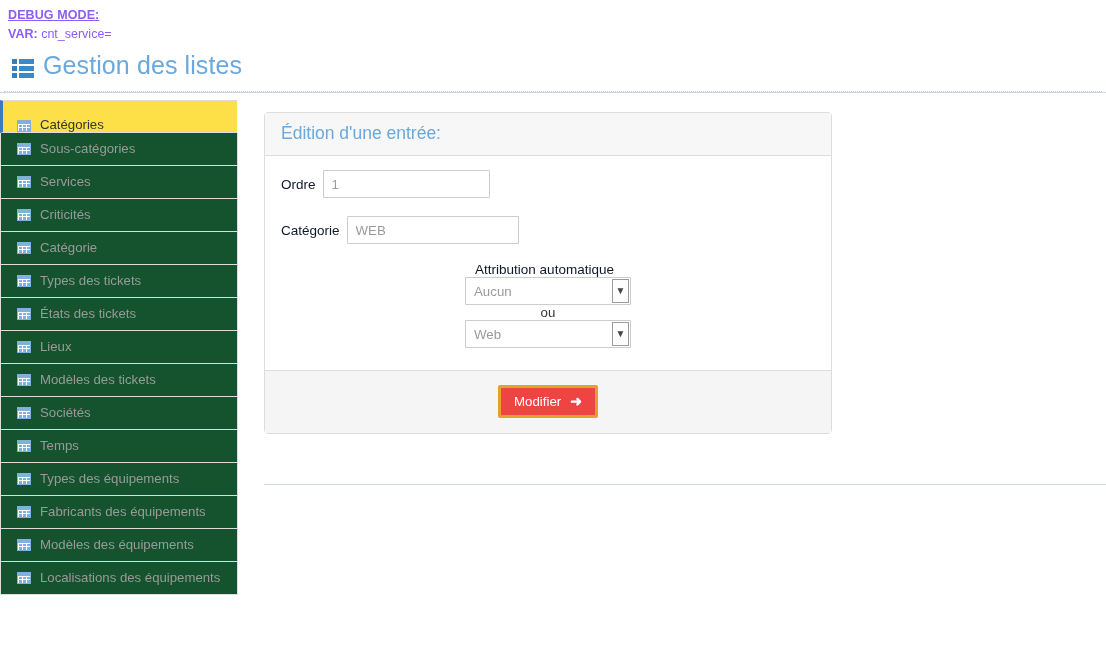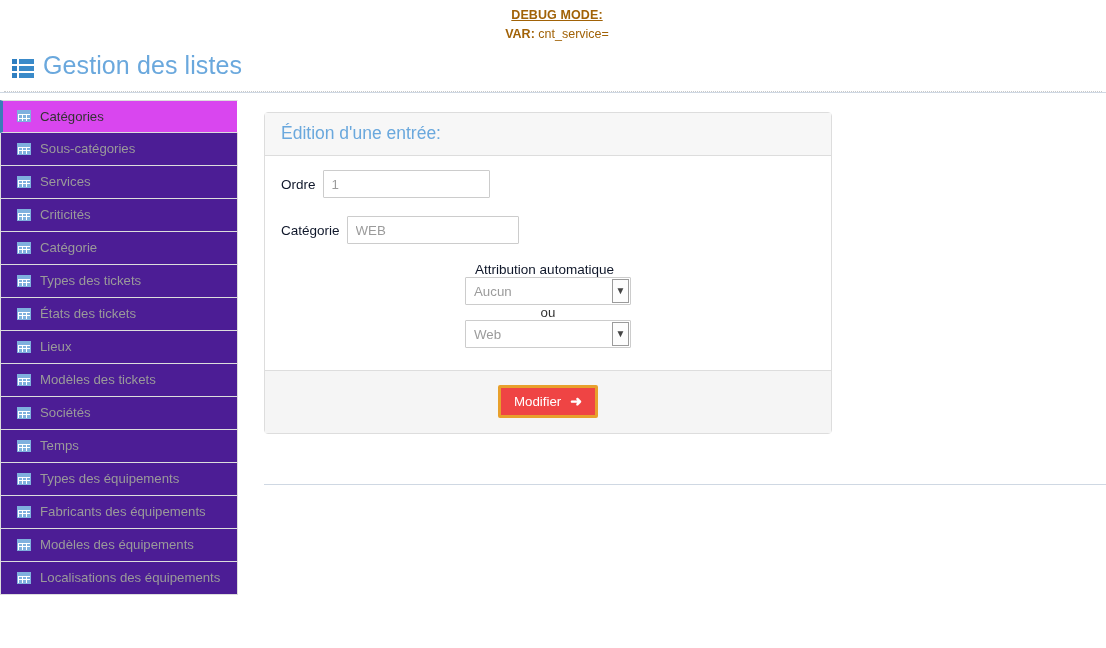--- a/index.html
+++ b/index.html
@@ -8,23 +8,22 @@
     width: 1106px; height: 648px;
     background: #ffffff;
     font-family: "Liberation Sans", sans-serif;
     overflow: hidden;
   }
 
   
   .debug-block {
     padding: 6px 0 0 8px;
     font-size: 12.5px;
-    color: #a16207;
+    color: #8b5cf6;
     line-height: 1.55;
-    text-align: center;
   }
   .debug-title {
     font-weight: bold;
     text-decoration: underline;
     display: block;
     letter-spacing: 0.1px;
   }
   .debug-var-label { font-weight: bold; }
   .debug-var-value { font-weight: normal; }
 
@@ -85,35 +84,36 @@
     margin-top: 8px;
     position: relative;
     z-index: 2;
   }
   .side-item {
     display: flex;
     align-items: center;
     gap: 9px;
     height: 33px;
     padding: 0 10px 0 16px;
-    background: #4c1d95;
+    background: #14532d;
     border: 1px solid #dddddd;
     border-top: none;
     font-size: 13.2px;
     color: #9a9a9a;
     white-space: nowrap;
     cursor: pointer;
   }
   .side-item:first-child { border-top: 1px solid #dddddd; }
   .side-item.active {
-    background: #d946ef;
+    background: #fde047;
     color: #333333;
     border-left: 3px solid #3a7cb8;
     padding-left: 14px;
     border-right-color: #ffffff;
+    align-items: flex-end;
   }
 
   .tbl-icon {
     width: 14px; height: 12px;
     flex: none;
     display: flex; flex-direction: column;
     border: 1px solid #7fb0de;
     background: #ffffff;
     overflow: hidden;
   }

